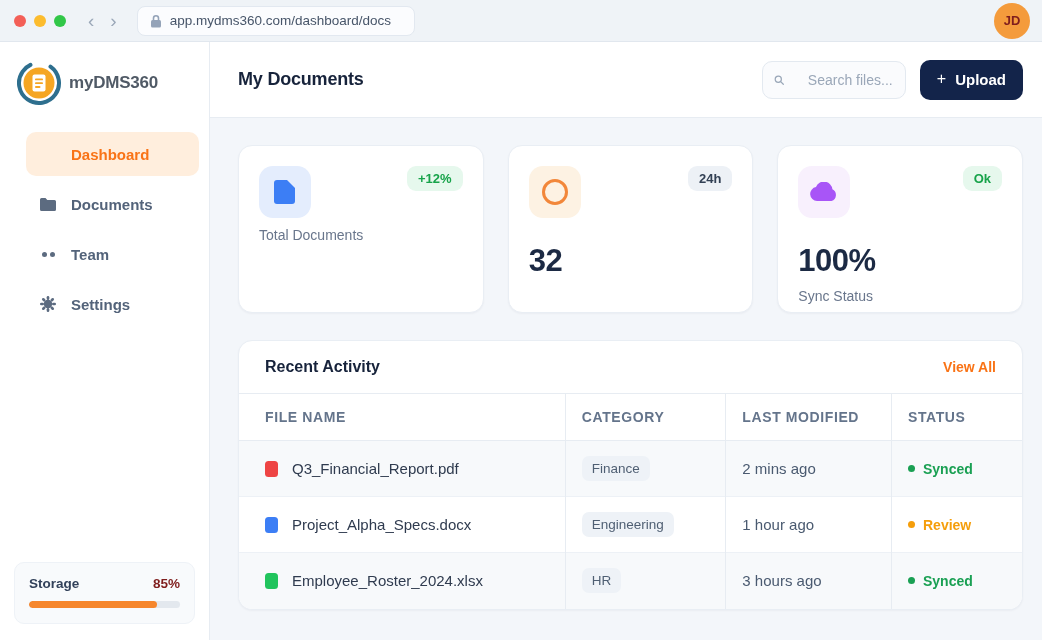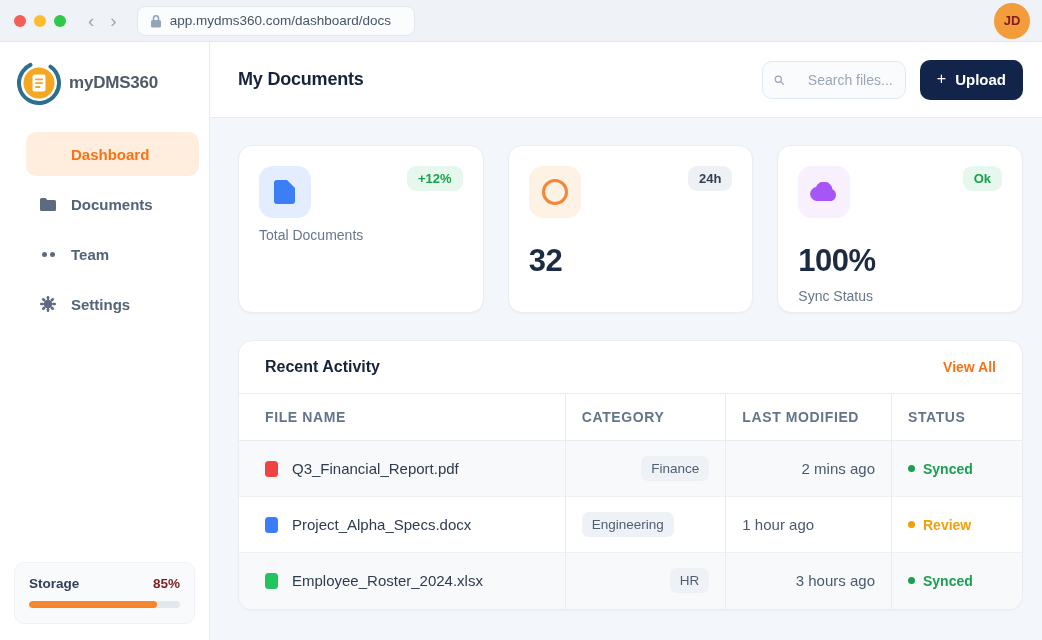--- a/index.html
+++ b/index.html
@@ -76,21 +76,21 @@
     box-shadow:0 1px 2px rgba(15,23,42,0.04); overflow:hidden; }
   .activity-head { display:flex; justify-content:space-between; align-items:center; padding:17px 26px; }
   .activity-title { font-size:16px; font-weight:700; color:#17233b; }
   .view-all { font-size:14px; font-weight:700; color:#f97316; cursor:pointer; }
   table { width:100%; border-collapse:collapse; table-layout:fixed; }
   th { text-align:left; font-size:14px; font-weight:700; color:#64748b; letter-spacing:0.6px;
     padding:15px 16px; border-top:1px solid #e7ecf2; border-bottom:1px solid #e7ecf2; }
   th:first-child, td:first-child { padding-left:26px; }
   th + th, td + td { border-left:1px solid #e7ecf2; }
   td { height:56px; padding:0 16px; font-size:15px; color:#2f3b4f; }
-  tr.striped { background:#f7f9fb;text-align:right; }
+  tr.striped { background:#f7f9fb; }
   tbody tr + tr td { border-top:1px solid #edf1f6; }
   tbody tr { cursor:pointer; }
   .file-cell { display:flex; align-items:center; gap:14px; }
   .file-icon { width:13px; height:16px; border-radius:3.5px; flex:0 0 13px; }
   .cat-badge { display:inline-block; padding:5px 10px; background:#eef2f7; border-radius:7px;
     font-size:13.5px; color:#4f5f73; }
   .modified { color:#4a5a70; }
   .status-cell { display:flex; align-items:center; gap:8px; font-size:14px; font-weight:800; }
   .status-dot { width:7px; height:7px; border-radius:50%; }
 </style>

